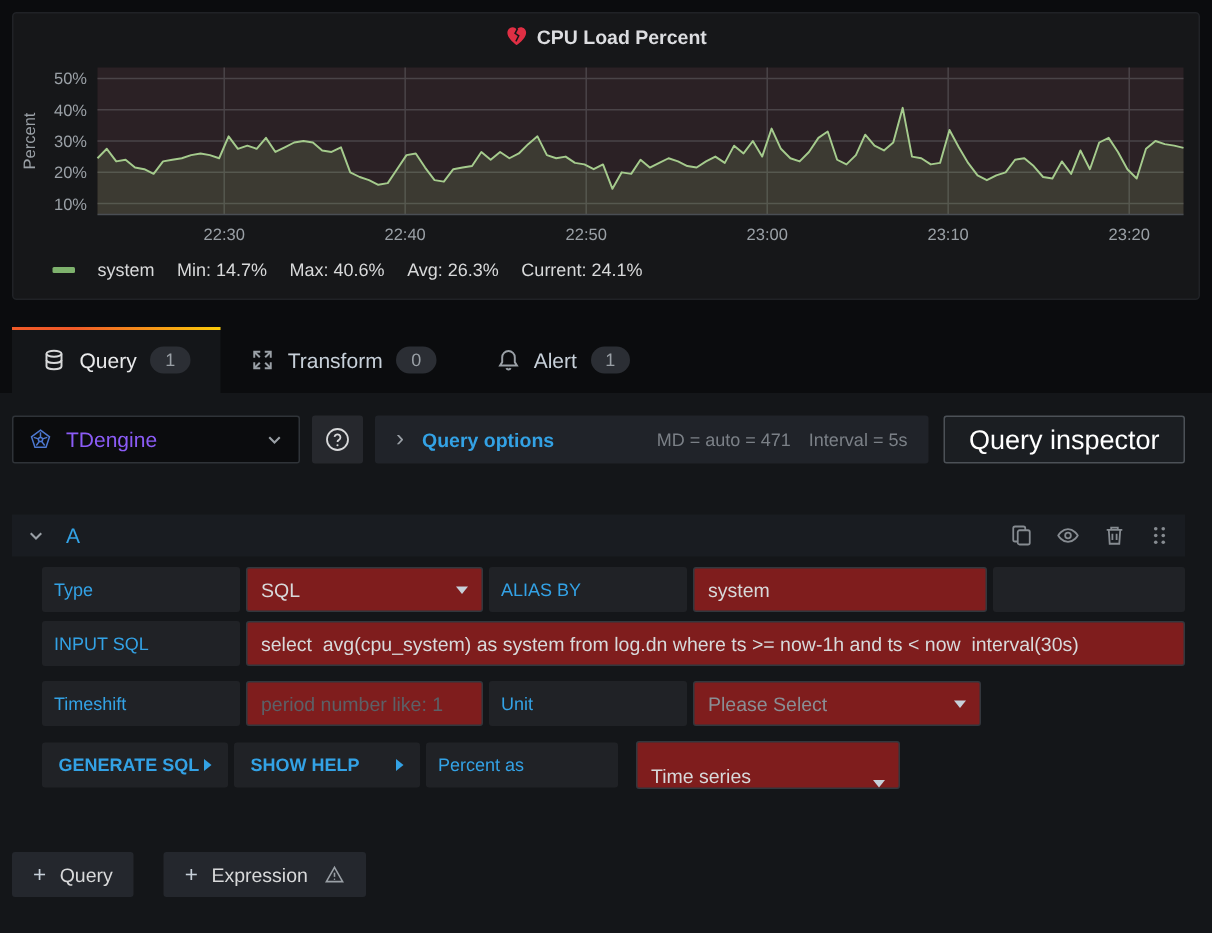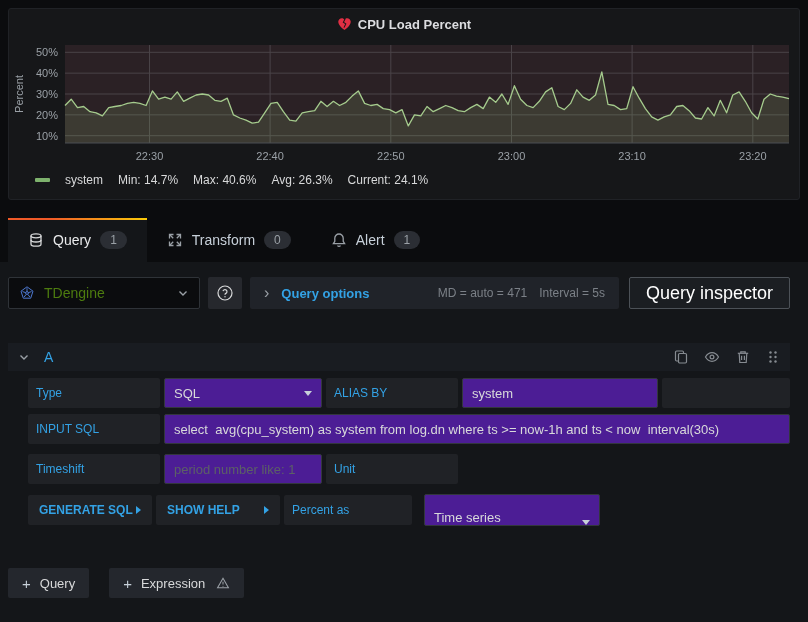--- a/index.html
+++ b/index.html
@@ -24,21 +24,21 @@
   .tab.active { background:#141619; color:#e9eaeb; }
   .tab.active::before { content:""; position:absolute; top:0; left:0; right:0; height:2px;
     background:linear-gradient(90deg,#f05a28 30%,#fbca0a 99%); }
   .ticon { display:flex; color:#9aa0a6; }
   .tab.active .ticon { color:#d8d9da; }
   .badge { background:#2b2e34; color:#9aa0a6; border-radius:11px; padding:2px 10px; font-size:12px; line-height:14px; }
   
   .content { background:#141619; height:360px; padding:15px 18px 0 8px; }
   .ds-row { display:flex; align-items:center; gap:8px; }
   .ds-picker { width:192px; height:32px; background:#0b0c0e; border:1px solid #2f3338; border-radius:2px;
-    display:flex; align-items:center; gap:9px; padding:0 10px; color:#4d7c0f; font-size:14px; cursor:pointer; }
+    display:flex; align-items:center; gap:9px; padding:0 10px; color:#8b5cf6; font-size:14px; cursor:pointer; }
   .ds-picker .grow { flex:1; }
   .help-btn { width:34px; height:32px; background:#26282d; border:none; border-radius:2px; color:#d8d9da;
     display:flex; align-items:center; justify-content:center; cursor:pointer; }
   .qo-bar { flex:1; height:32px; background:#202329; border-radius:2px; display:flex; align-items:center;
     gap:12px; padding:0 14px; cursor:pointer; }
   .qo-chevron { color:#9aa0a6; font-size:16px; line-height:1; }
   .qo-label { color:#33a2e5; font-weight:600; font-size:13px; }
   .qo-meta { color:#7b8087; font-size:12px; }
   .qo-meta.first { margin-left:auto; }
   .inspector-btn { height:32px; padding:0 16px; margin-left:2px; background:#1b1e22; border:1px solid #4c5157;
@@ -49,21 +49,21 @@
   .row-chevron { color:#9aa0a6; display:flex; }
   .ref-id { color:#33a2e5; font-size:14px; }
   .row-icons { margin-left:auto; display:flex; align-items:center; gap:15px; color:#868b91; }
   .row-icons .ricon { display:flex; cursor:pointer; }
   
   .form { margin-left:20px; }
   .frow { display:flex; align-items:center; gap:4px; margin-top:6px; }
   .frow.gap-top { margin-top:10px; }
   .flabel { flex:none; width:132px; height:30px; line-height:30px; padding:0 8px; border-radius:2px;
     background:#202226; color:#33a2e5; font-size:12px; font-weight:500; }
-  .fctl { height:30px; background:#4c1d95; border:1px solid #33373d; border-radius:2px;
+  .fctl { height:30px; background:#7f1d1d; border:1px solid #33373d; border-radius:2px;
     color:#d8d9da; font-size:13px; padding:0 9px; font-family:inherit; }
   input.fctl { outline:none; }
   input.fctl::placeholder { color:#5c6066; }
   .fselect { display:flex; align-items:center; justify-content:space-between; gap:8px; cursor:pointer; }
   .caret { width:0; height:0; border-left:4px solid transparent; border-right:4px solid transparent;
     border-top:5px solid #c7d0d9; }
   .fill { flex:1; height:30px; background:#202226; border-radius:2px; }
   .w-sql { width:158px; }
   .w-alias { width:196px; }
   .w-timeshift { width:158px; }
@@ -273,20 +273,24 @@
 
     <div class="frow">
       <span class="flabel">INPUT SQL</span>
       <input class="fctl flex1" value="select  avg(cpu_system) as system from log.dn where ts &gt;= now-1h and ts &lt; now  interval(30s)" style="">
     </div>
 
     <div class="frow gap-top">
       <span class="flabel">Timeshift</span>
       <input class="fctl w-timeshift" placeholder="period number like: 1" style="">
       <span class="flabel">Unit</span>
+      <div class="fctl fselect w-unit">
+        <span style="color:#8a8e94">Please Select</span>
+        <span class="caret"></span>
+      </div>
     </div>
 
     <div class="frow gap-top">
       <button class="btn-label">
         <span>GENERATE SQL</span>
         <span class="tri-right"></span>
       </button>
       <button class="btn-label">
         <span>SHOW HELP</span>
         <span class="tri-right"></span>

